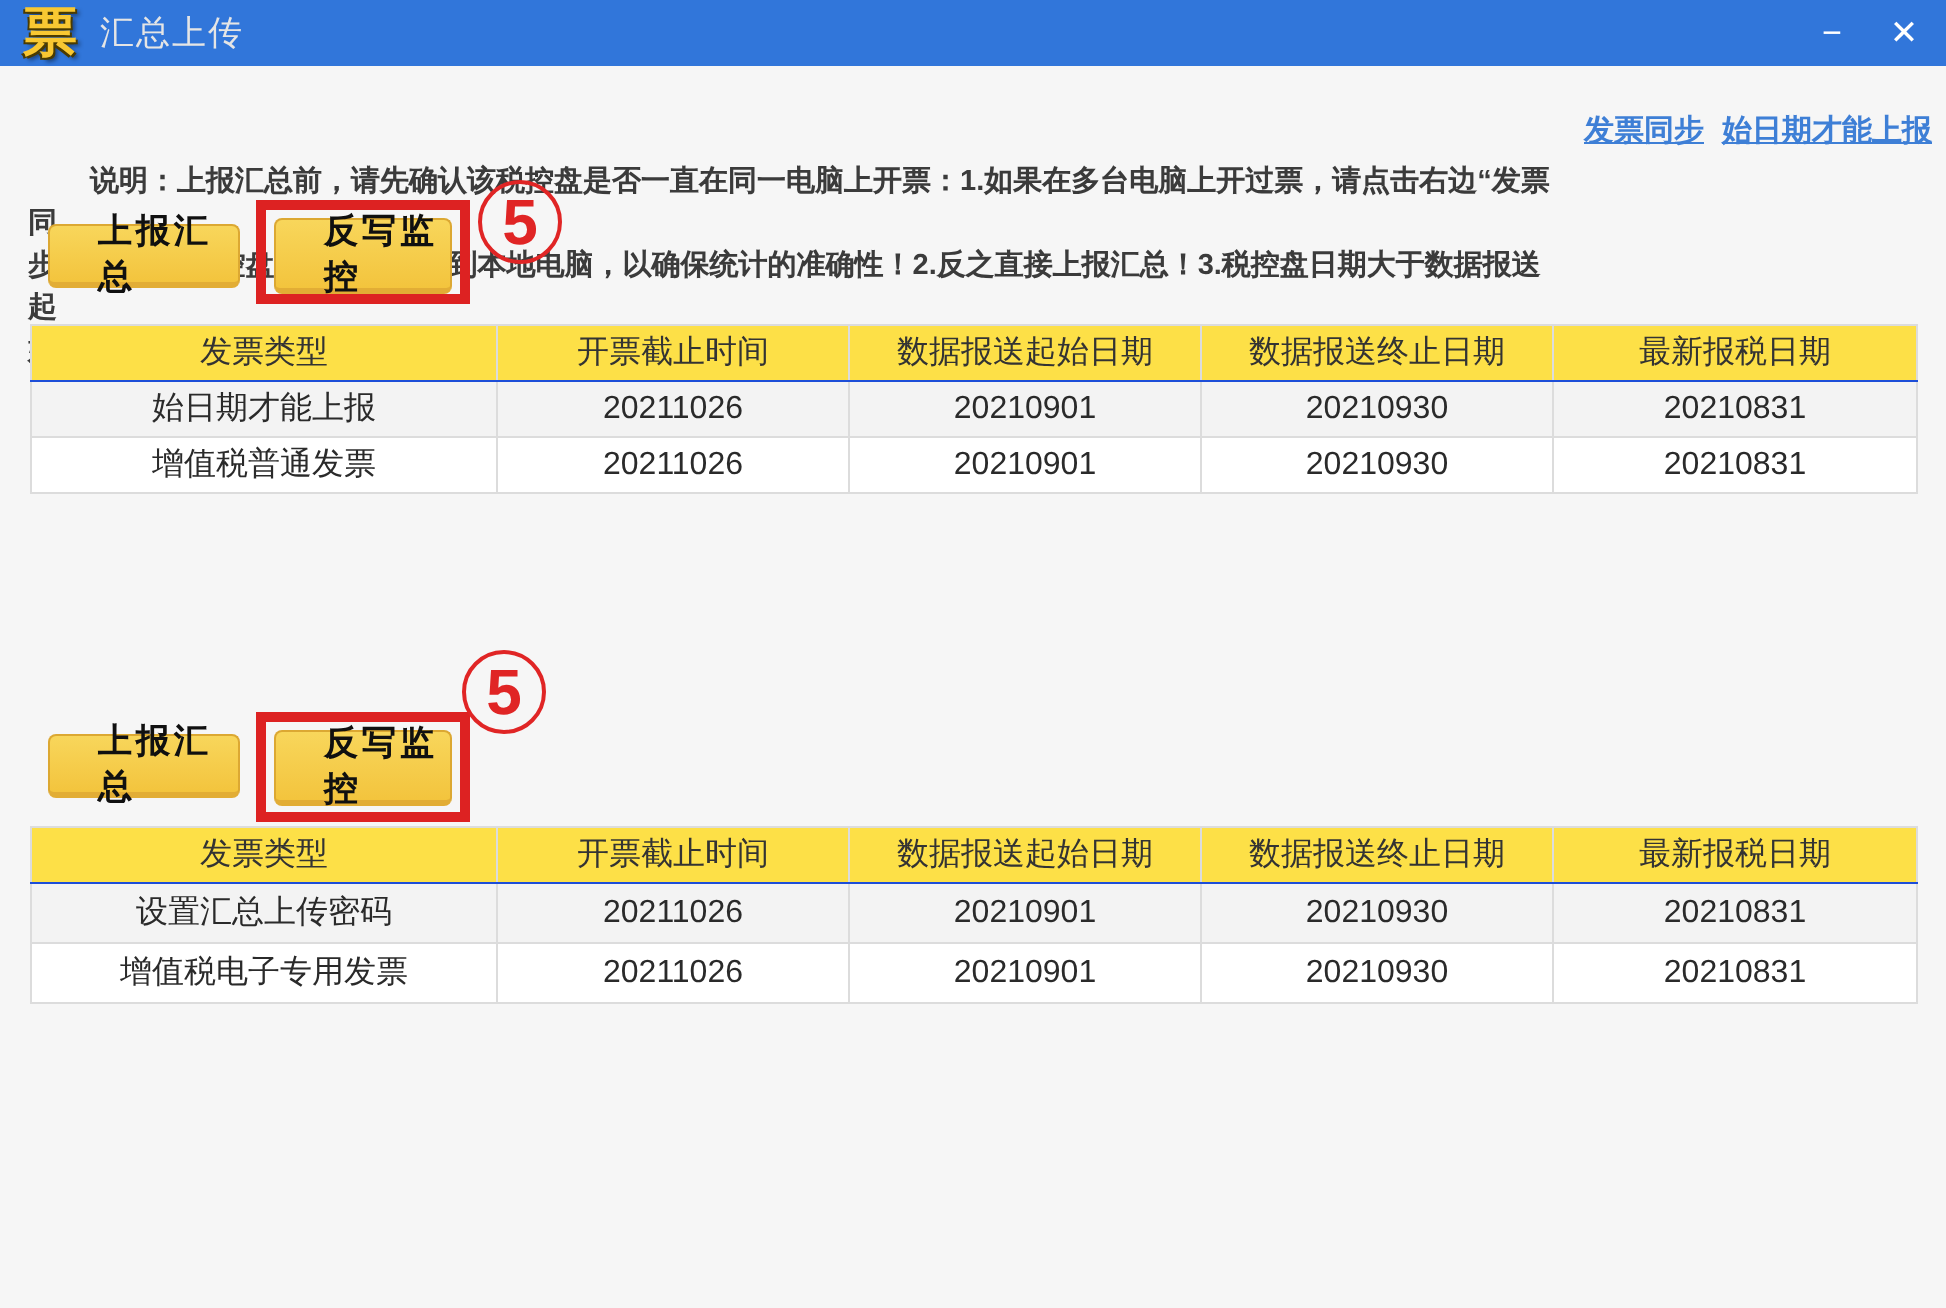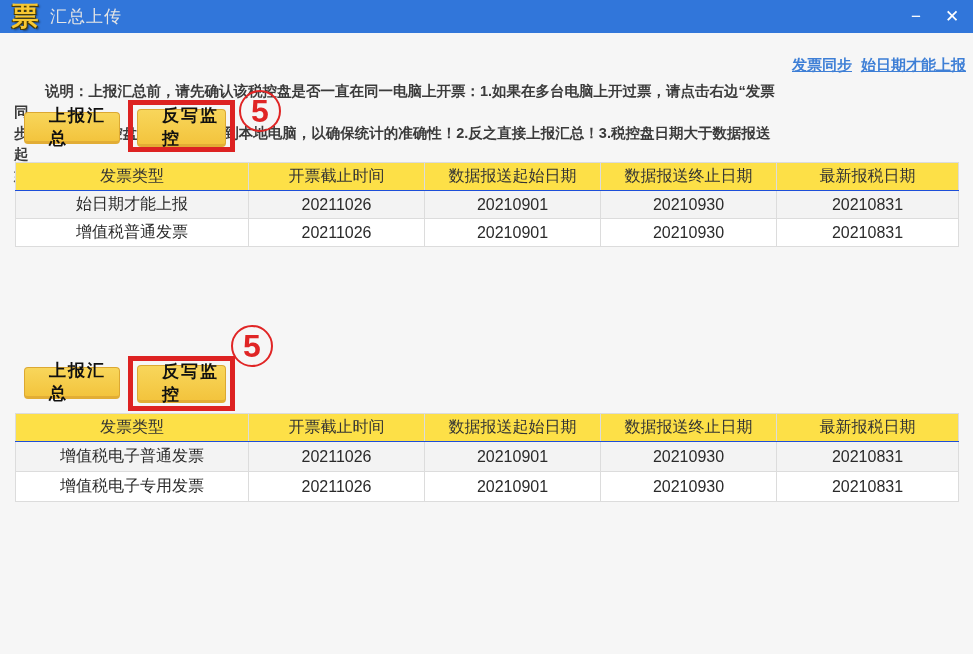--- a/index.html
+++ b/index.html
@@ -146,21 +146,21 @@
       <tr>
         <th>发票类型</th>
         <th>开票截止时间</th>
         <th>数据报送起始日期</th>
         <th>数据报送终止日期</th>
         <th>最新报税日期</th>
       </tr>
     </thead>
     <tbody>
       <tr>
-        <td>增值税电子普通发票</td>
+        <td>设置汇总上传密码</td>
         <td>20211026</td>
         <td>20210901</td>
         <td>20210930</td>
         <td>20210831</td>
       </tr>
       <tr>
         <td>增值税电子专用发票</td>
         <td>20211026</td>
         <td>20210901</td>
         <td>20210930</td>

